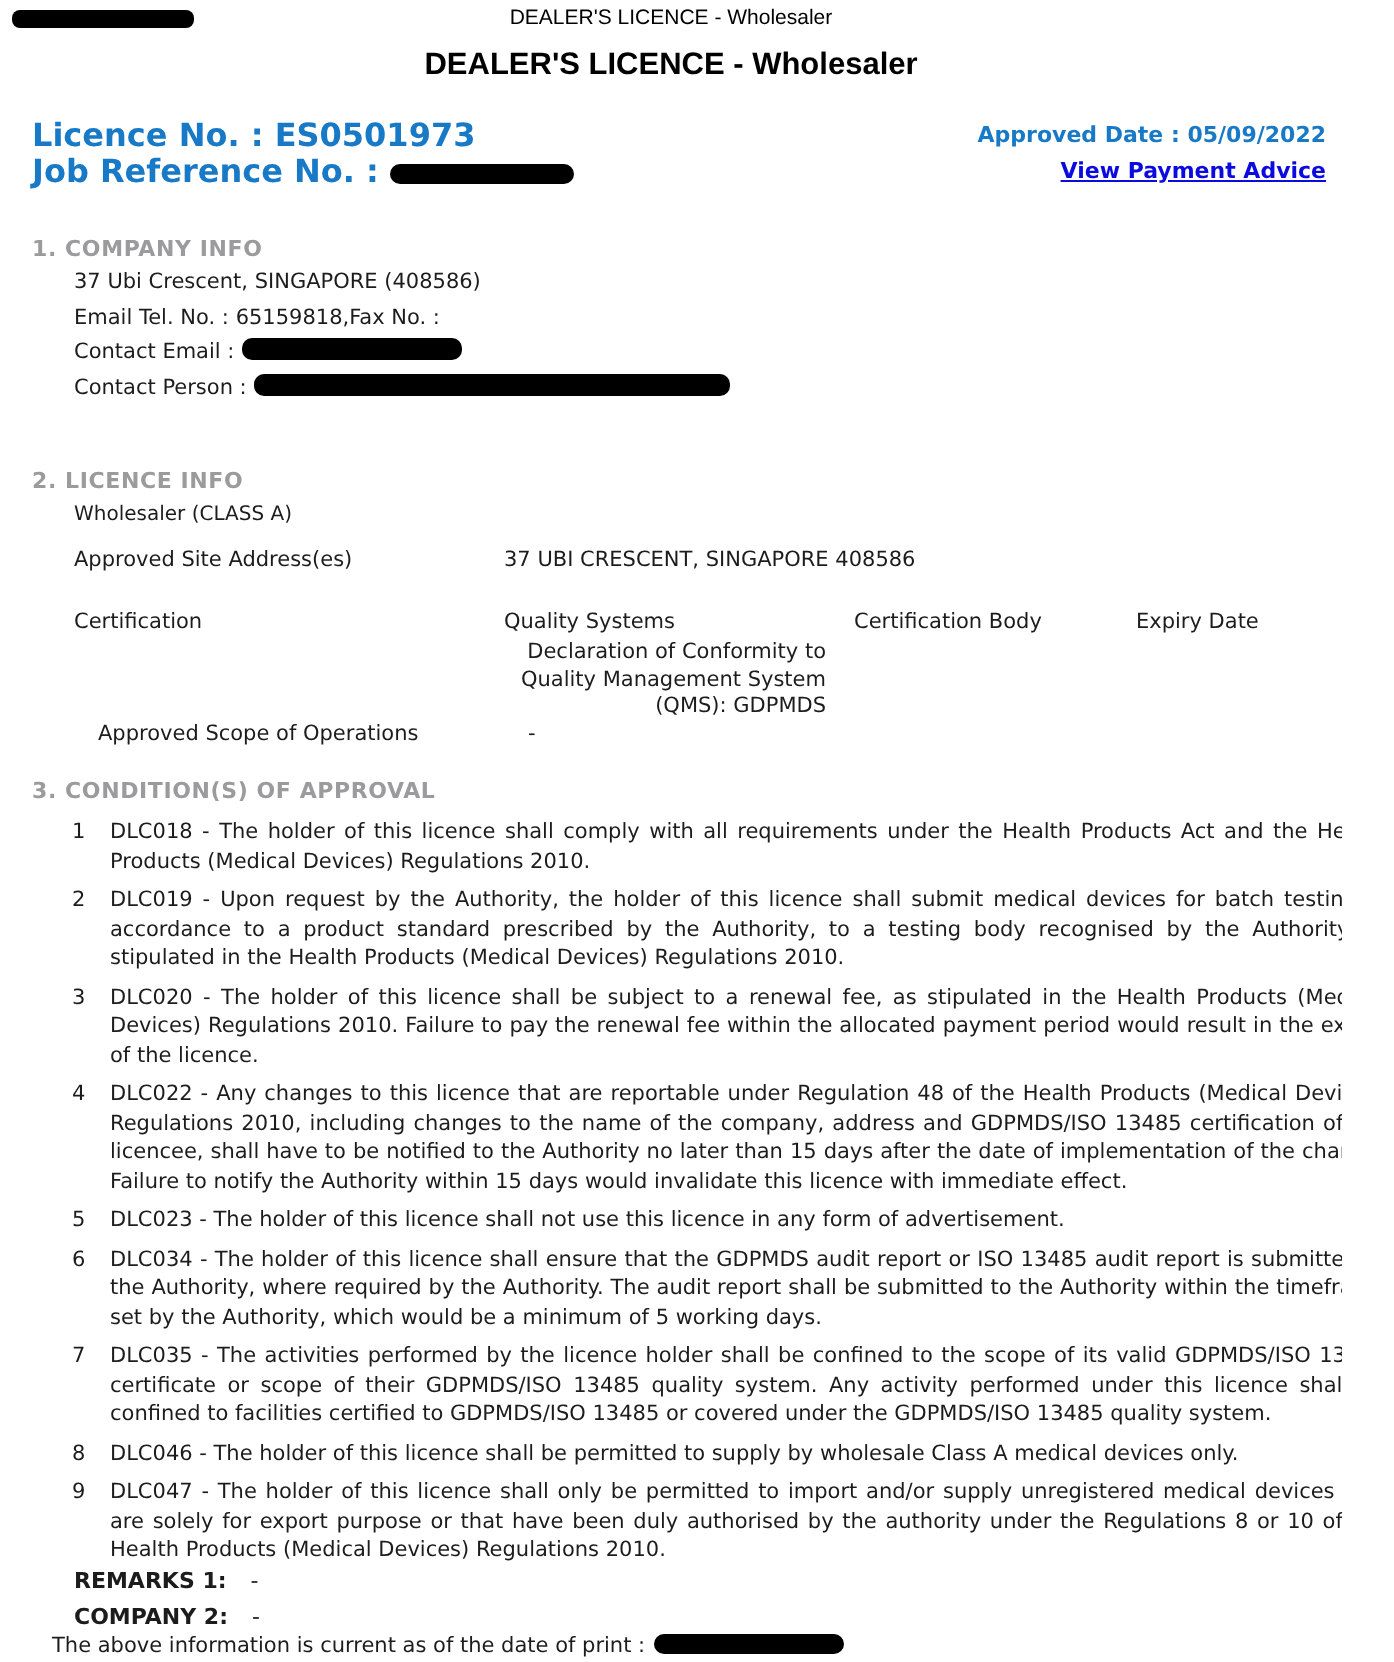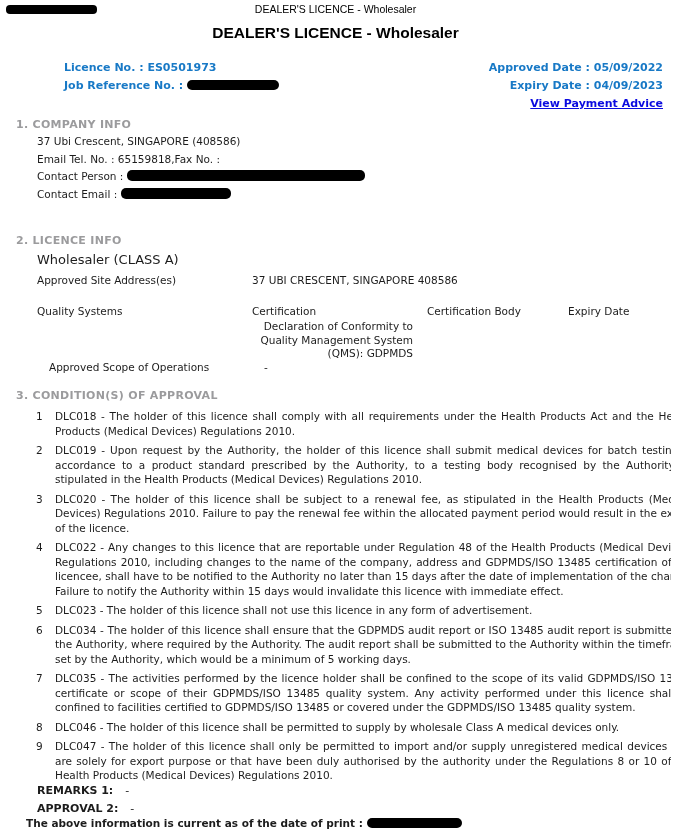--- a/index.html
+++ b/index.html
@@ -15,42 +15,42 @@
   .doc-header-small {
     position:absolute; top:3px; left:0; width:100%; text-align:center;
     font-family:"Liberation Sans", sans-serif; font-size:10.5px; color:#000;
   }
   .redact-top { position:absolute; left:6px; top:5px; width:91px; height:9px; background:#000; border-radius:4px; }
   .doc-title {
     position:absolute; top:24px; left:0; width:100%; text-align:center;
     font-family:"Liberation Sans", sans-serif; font-size:15.5px; font-weight:bold; color:#000;
   }
   .meta-left {
-    position:absolute; left:16px; top:59px; font-size:11px; font-weight:bold;
-    color:#1879c6; line-height:18px; white-space:nowrap;margin-left:48px;
+    position:absolute; left:16px; top:59px; font-size:16px; font-weight:bold;
+    color:#1879c6; line-height:18px; white-space:nowrap;
   }
   .meta-right {
     position:absolute; right:8px; top:59px; font-size:11px; font-weight:bold;
     color:#1879c6; line-height:18px; text-align:right; white-space:nowrap;
   }
   .payment-link { color:#0b0be0; text-decoration:underline; cursor:pointer; }
   .section-heading {
     position:absolute; left:16px; font-size:11px; font-weight:bold;
     color:#9b9b9d; letter-spacing:0.3px; white-space:nowrap;
   }
   .h-company { top:118px; }
   .h-licence { top:234px; }
   .h-conditions { top:389px; }
   .company {
     position:absolute; left:37px; top:133px; font-size:10.5px; line-height:17.5px;
     white-space:nowrap;
   }
   .company .bold-line { font-size:11px; font-weight:bold; }
   .fax-label { }
-  .lic-class { position:absolute; left:37px; top:252px; font-size:13px;text-align:right; }
+  .lic-class { position:absolute; left:37px; top:252px; font-size:10px;text-align:right; }
   .site-row, .scope-row {
     position:absolute; left:37px; width:655px; display:grid;
     grid-template-columns:215px 1fr; font-size:10.5px;
   }
   .site-row { top:274px; }
   .scope-row { top:361px;margin-left:12px; }
   .cert-grid {
     position:absolute; left:37px; top:305px; width:655px; display:grid;
     grid-template-columns:215px 175px 141px 1fr; font-size:10.5px;
   }
@@ -58,63 +58,62 @@
   .qs-value { line-height:13.5px; padding-right:14px;text-align:right; }
   .conditions {
     position:absolute; left:36px; top:409px; width:658px; font-size:10.5px;
   }
   .cond { display:flex; margin-bottom:5px; }
   .cond-num { width:19px; flex:none; line-height:14.5px; }
   .cond-text { width:638px; text-align:justify; line-height:14.5px; }
   .remarks { position:absolute; left:37px; top:782px; font-size:11px; line-height:17.5px; }
   .remark-label { font-weight:bold; }
   .remark-value { margin-left:12px; font-weight:normal; }
-  .print-footer { position:absolute; left:26px; top:817px; font-size:10.5px; white-space:nowrap;font-weight:bold; }
+  .print-footer { position:absolute; left:26px; top:817px; font-size:10.5px; white-space:nowrap; }
   .print-footer .redact { width:95px; margin-left:4px; }
 </style>
 </head>
 <body>
 
 <div class="page">
 
   <div class="redact-top"></div>
   <div class="doc-header-small">DEALER'S LICENCE - Wholesaler</div>
 
   <div class="doc-title">DEALER'S LICENCE - Wholesaler</div>
 
   <div class="meta-left">
     <div><span>Licence No. :</span> <span>ES0501973</span></div>
     <div><span>Job Reference No. :</span> <span class="redact" style="width:92px;"></span></div>
   </div>
 
   <div class="meta-right">
     <div><span>Approved Date :</span> <span>05/09/2022</span></div>
-    <div><span>Expiry Date :</span> <span>04/09/2023</span></div>
     <div><a class="payment-link">View Payment Advice</a></div>
   </div>
 
   <div class="section-heading h-company">1. COMPANY INFO</div>
   <div class="company">
     <div>37 Ubi Crescent, SINGAPORE (408586)</div>
     <div><span>Email Tel. No. :</span> <span>65159818,</span><span class="fax-label">Fax No. :</span></div>
+    <div><span>Contact Email :</span> <span class="redact" style="width:110px; height:11px;"></span></div>
     <div><span>Contact Person :</span> <span class="redact" style="width:238px; height:11px;"></span></div>
-    <div><span>Contact Email :</span> <span class="redact" style="width:110px; height:11px;"></span></div>
   </div>
 
   <div class="section-heading h-licence">2. LICENCE INFO</div>
   <div class="lic-class">Wholesaler (CLASS A)</div>
 
   <div class="site-row">
     <div>Approved Site Address(es)</div>
     <div>37 UBI CRESCENT, SINGAPORE 408586</div>
   </div>
 
   <div class="cert-grid">
+    <div class="cell">Certification</div>
     <div class="cell">Quality Systems</div>
-    <div class="cell">Certification</div>
     <div class="cell">Certification Body</div>
     <div class="cell">Expiry Date</div>
     <div class="cell"></div>
     <div class="cell qs-value">Declaration of Conformity to Quality Management System (QMS): GDPMDS</div>
     <div class="cell"></div>
     <div class="cell"></div>
   </div>
 
   <div class="scope-row">
     <div>Approved Scope of Operations</div>
@@ -156,20 +155,20 @@
         <span class="cond-text">DLC046 - The holder of this licence shall be permitted to supply by wholesale Class A medical devices only.</span>
       </div>
     <div class="cond">
         <span class="cond-num">9</span>
         <span class="cond-text">DLC047 - The holder of this licence shall only be permitted to import and/or supply unregistered medical devices that are solely for export purpose or that have been duly authorised by the authority under the Regulations 8 or 10 of the Health Products (Medical Devices) Regulations 2010.</span>
       </div>
   </div>
 
   <div class="remarks">
     <div><span class="remark-label">REMARKS 1:</span><span class="remark-value">-</span></div>
-    <div><span class="remark-label">APPROVAL 2:</span><span class="remark-value">-</span></div>
+    <div><span class="remark-label">COMPANY 2:</span><span class="remark-value">-</span></div>
   </div>
 
   <div class="print-footer">
     <span>The above information is current as of the date of print :</span><span class="redact"></span>
   </div>
 
 </div>
 
 </body></html>

